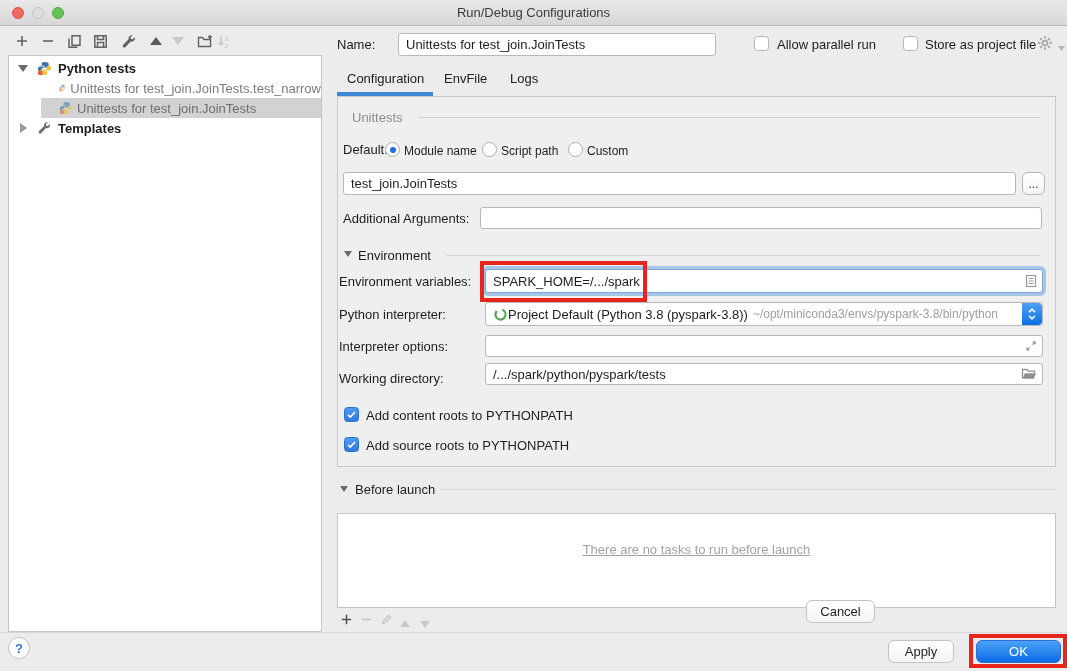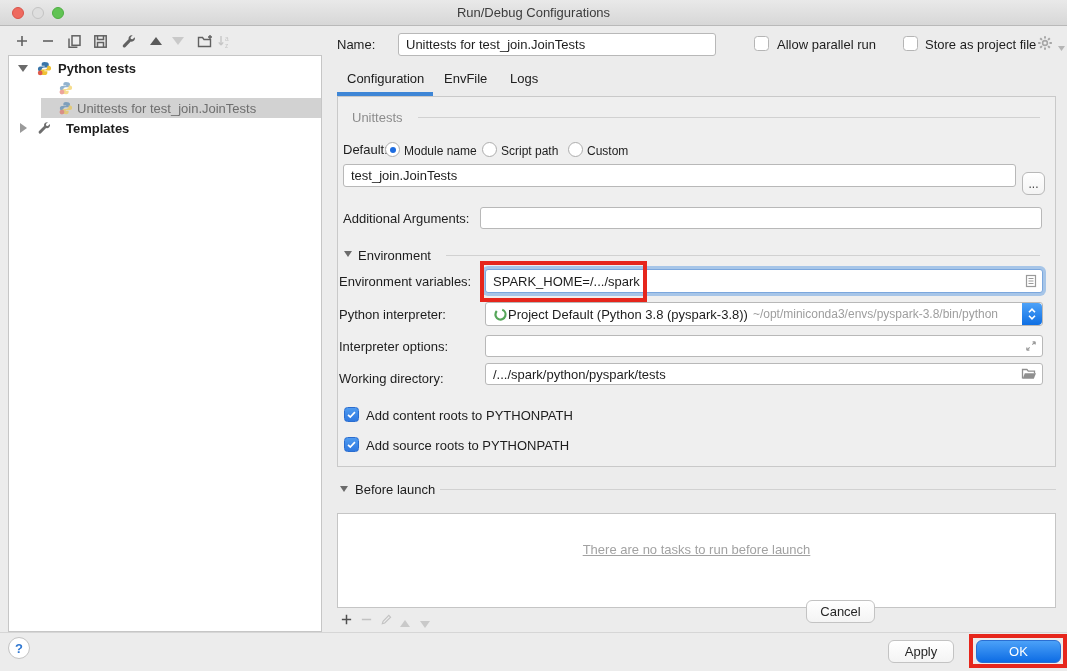--- a/index.html
+++ b/index.html
@@ -157,36 +157,37 @@
       <circle cx="3.4" cy="12.7" r="2.5" fill="#df5a4b"></circle>
     </svg>
     <span class="txt" style="margin-left:6px;font-weight:bold">Python tests</span>
   </div>
   <div class="trow" style="top:22px">
     <svg width="14" height="14" viewBox="0 0 16 16" style="margin-left:50px;opacity:.55">
       <path fill="#3a76a9" d="M7.9 1C5.9 1 5 1.9 5 3.2V5h3.2v.8H3.3C1.9 5.8 1 6.9 1 8.4c0 1.5.9 2.6 2.3 2.6H5V9.3C5 8 6.1 7 7.4 7h3.2c1.1 0 1.9-.9 1.9-2V3.2C12.5 1.9 10.9 1 7.9 1z"></path>
       <path fill="#efc234" d="M8.1 15c2 0 2.9-.9 2.9-2.2V11H7.8v-.8h4.9c1.4 0 2.3-1.1 2.3-2.6 0-1.5-.9-2.6-2.3-2.6H11v1.7C11 8 9.9 9 8.6 9H5.4c-1.1 0-1.9.9-1.9 2v1.8C3.5 14.1 5.1 15 8.1 15z"></path>
       <circle cx="3.4" cy="12.7" r="2.8" fill="#df5a4b"></circle>
     </svg>
+    <span class="txt" style="margin-left:4px;color:#7a7a7a">Unittests for test_join.JoinTests.test_narrow</span>
   </div>
   <div class="trow" style="top:42px">
     <span class="sel-bg"></span>
     <svg width="14" height="14" viewBox="0 0 16 16" style="margin-left:50px;opacity:.55;position:relative">
       <path fill="#3a76a9" d="M7.9 1C5.9 1 5 1.9 5 3.2V5h3.2v.8H3.3C1.9 5.8 1 6.9 1 8.4c0 1.5.9 2.6 2.3 2.6H5V9.3C5 8 6.1 7 7.4 7h3.2c1.1 0 1.9-.9 1.9-2V3.2C12.5 1.9 10.9 1 7.9 1z"></path>
       <path fill="#efc234" d="M8.1 15c2 0 2.9-.9 2.9-2.2V11H7.8v-.8h4.9c1.4 0 2.3-1.1 2.3-2.6 0-1.5-.9-2.6-2.3-2.6H11v1.7C11 8 9.9 9 8.6 9H5.4c-1.1 0-1.9.9-1.9 2v1.8C3.5 14.1 5.1 15 8.1 15z"></path>
       <circle cx="3.4" cy="12.7" r="2.8" fill="#df5a4b"></circle>
     </svg>
     <span class="txt" style="margin-left:4px;color:#6e6e6e;position:relative">Unittests for test_join.JoinTests</span>
   </div>
   <div class="trow" style="top:62px">
     <span style="margin-left:11px" class="tree-arrow-right"></span>
     <svg width="14" height="14" viewBox="0 0 16 16" style="margin-left:10px">
       <path d="M11.6 1.3a3.6 3.6 0 0 0-3.5 4.4L2.4 11.4a1.7 1.7 0 1 0 2.4 2.4l5.6-5.7a3.6 3.6 0 0 0 4.3-4.7L12.4 5.6 10.5 5.3 10.2 3.4 12.5 1.4a3.6 3.6 0 0 0-.9-.1z" fill="#6e6e6e"></path>
     </svg>
-    <span class="txt" style="margin-left:15px;font-weight:bold">Templates</span>
+    <span class="txt" style="margin-left:7px;font-weight:bold">Templates</span>
   </div>
 </div>
 
 <div class="lbl" style="left:337px;top:37px">Name:</div>
 <div class="field" style="left:398px;top:33px;width:318px;height:23px">
   <span>Unittests for test_join.JoinTests</span>
 </div>
 <span class="checkbox" style="left:754px;top:36px"></span>
 <div class="lbl" style="left:777px;top:37px">Allow parallel run</div>
 <span class="checkbox" style="left:903px;top:36px"></span>
@@ -214,21 +215,21 @@
 <div class="rule" style="left:418px;top:117px;width:622px"></div>
 
 <div class="lbl" style="left:343px;top:142px">Default:</div>
 <span class="radio sel" style="left:385px;top:142px"></span>
 <div class="rlbl" style="left:404px;top:144px">Module name</div>
 <span class="radio" style="left:482px;top:142px"></span>
 <div class="rlbl" style="left:501px;top:144px">Script path</div>
 <span class="radio" style="left:568px;top:142px"></span>
 <div class="rlbl" style="left:587px;top:144px">Custom</div>
 
-<div class="field" style="left:343px;top:164px;width:673px;height:23px">
+<div class="field" style="left:343px;top:172px;width:673px;height:23px">
   <span>test_join.JoinTests</span>
 </div>
 <div class="dots-btn" style="left:1022px;top:172px">
   <span>...</span>
 </div>
 
 <div class="lbl" style="left:343px;top:211px">Additional Arguments:</div>
 <div class="field" style="left:480px;top:207px;width:562px;height:22px">
   <span></span>
 </div>

